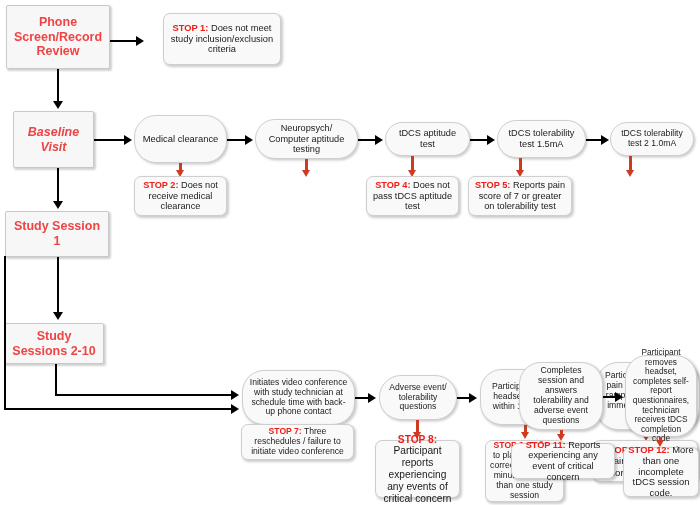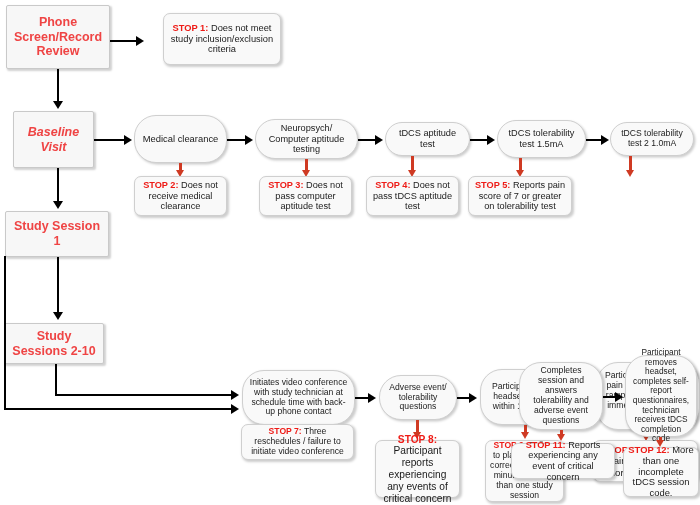--- a/index.html
+++ b/index.html
@@ -203,25 +203,20 @@
 
   <div class="line line-v line-red" style="left:629px; top:156px; width:3px; height:16px;"></div>
   <div class="arrow arrow-down-red" style="left:626px; top:170px;"></div>
 
   <div class="stop-box" style="left:134px; top:176px; width:93px; height:40px; font-size:9.2px;">
     <span>
       <span class="stop-label">STOP 2:</span><span> Does not receive medical clearance</span>
     </span>
   </div>
 
-  <div class="stop-box" style="left:259px; top:176px; width:93px; height:40px; font-size:9.2px;">
-    <span>
-      <span class="stop-label">STOP 3:</span><span> Does not pass computer aptitude test</span>
-    </span>
-  </div>
 
   <div class="stop-box" style="left:366px; top:176px; width:93px; height:40px; font-size:9.2px;justify-content:center;">
     <span>
       <span class="stop-label">STOP 4:</span><span> Does not pass tDCS aptitude test</span>
     </span>
   </div>
 
   <div class="stop-box" style="left:468px; top:176px; width:104px; height:40px; font-size:9.2px;">
     <span>
       <span class="stop-label">STOP 5:</span><span> Reports pain score of 7 or greater on tolerability test</span>

